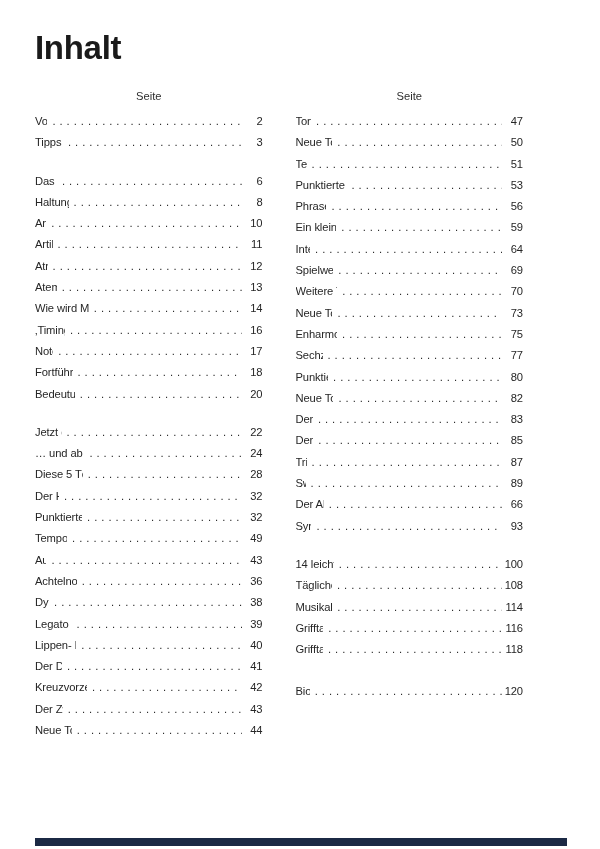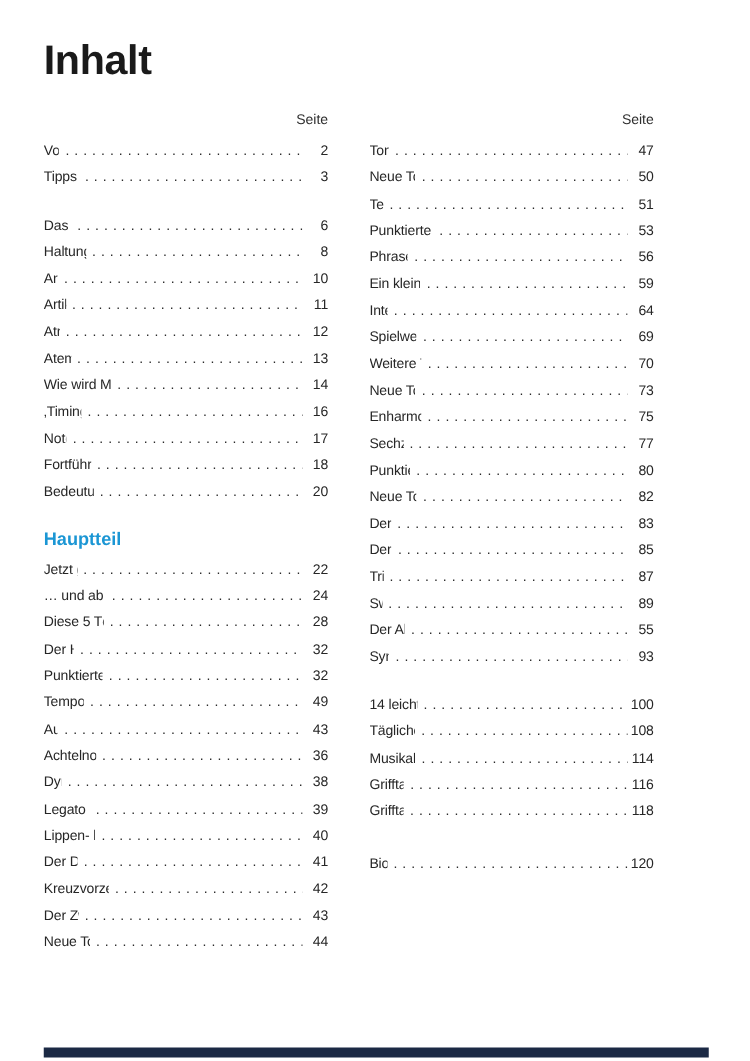--- a/index.html
+++ b/index.html
@@ -20,21 +20,21 @@
   }
 
   .columns {
     position:absolute; left:35px; top:89px; width:488px;
     display:flex; gap:33px;
   }
   .col { flex:1 1 0; min-width:0; }
 
   .seite {
     font-size:11.2px; line-height:14px; height:14px;
-    text-align:right; color:#2e2e2e; margin-bottom:8px;
+    text-align:center; color:#2e2e2e; margin-bottom:8px;
   }
 
   .toc-section:not(:first-of-type) { margin-top:17px; }
   .toc-section.gapped { margin-top:21px; }
 
   .section-heading {
     font-size:14.5px; font-weight:bold; line-height:20px;
     margin-bottom:4px;
   }
 
@@ -131,21 +131,20 @@
               <span class="leader">................................................................................</span>
               <span class="pg">18</span>
             </div>
             <div class="toc-row">
               <span class="lab">Bedeutung der Piktogramme</span>
               <span class="leader">................................................................................</span>
               <span class="pg">20</span>
             </div>
           </div>
           <div class="toc-section">
-            <div class="section-heading" style="color: rgb(27, 150, 212);">Hauptteil</div>
             <div class="toc-row">
               <span class="lab">Jetzt geht's los …</span>
               <span class="leader">................................................................................</span>
               <span class="pg">22</span>
             </div>
             <div class="toc-row">
               <span class="lab">… und ab jetzt spielen wir nach Noten</span>
               <span class="leader">................................................................................</span>
               <span class="pg">24</span>
             </div>
@@ -308,21 +307,21 @@
               <span class="pg">87</span>
             </div>
             <div class="toc-row">
               <span class="lab">Swing</span>
               <span class="leader">................................................................................</span>
               <span class="pg">89</span>
             </div>
             <div class="toc-row">
               <span class="lab">Der Alla Breve Takt</span>
               <span class="leader">................................................................................</span>
-              <span class="pg">55</span>
+              <span class="pg">66</span>
             </div>
             <div class="toc-row">
               <span class="lab">Synkopen</span>
               <span class="leader">................................................................................</span>
               <span class="pg">93</span>
             </div>
           </div>
           <div class="toc-section">
             <div class="toc-row">
               <span class="lab">14 leichte Weihnachtslieder</span>

